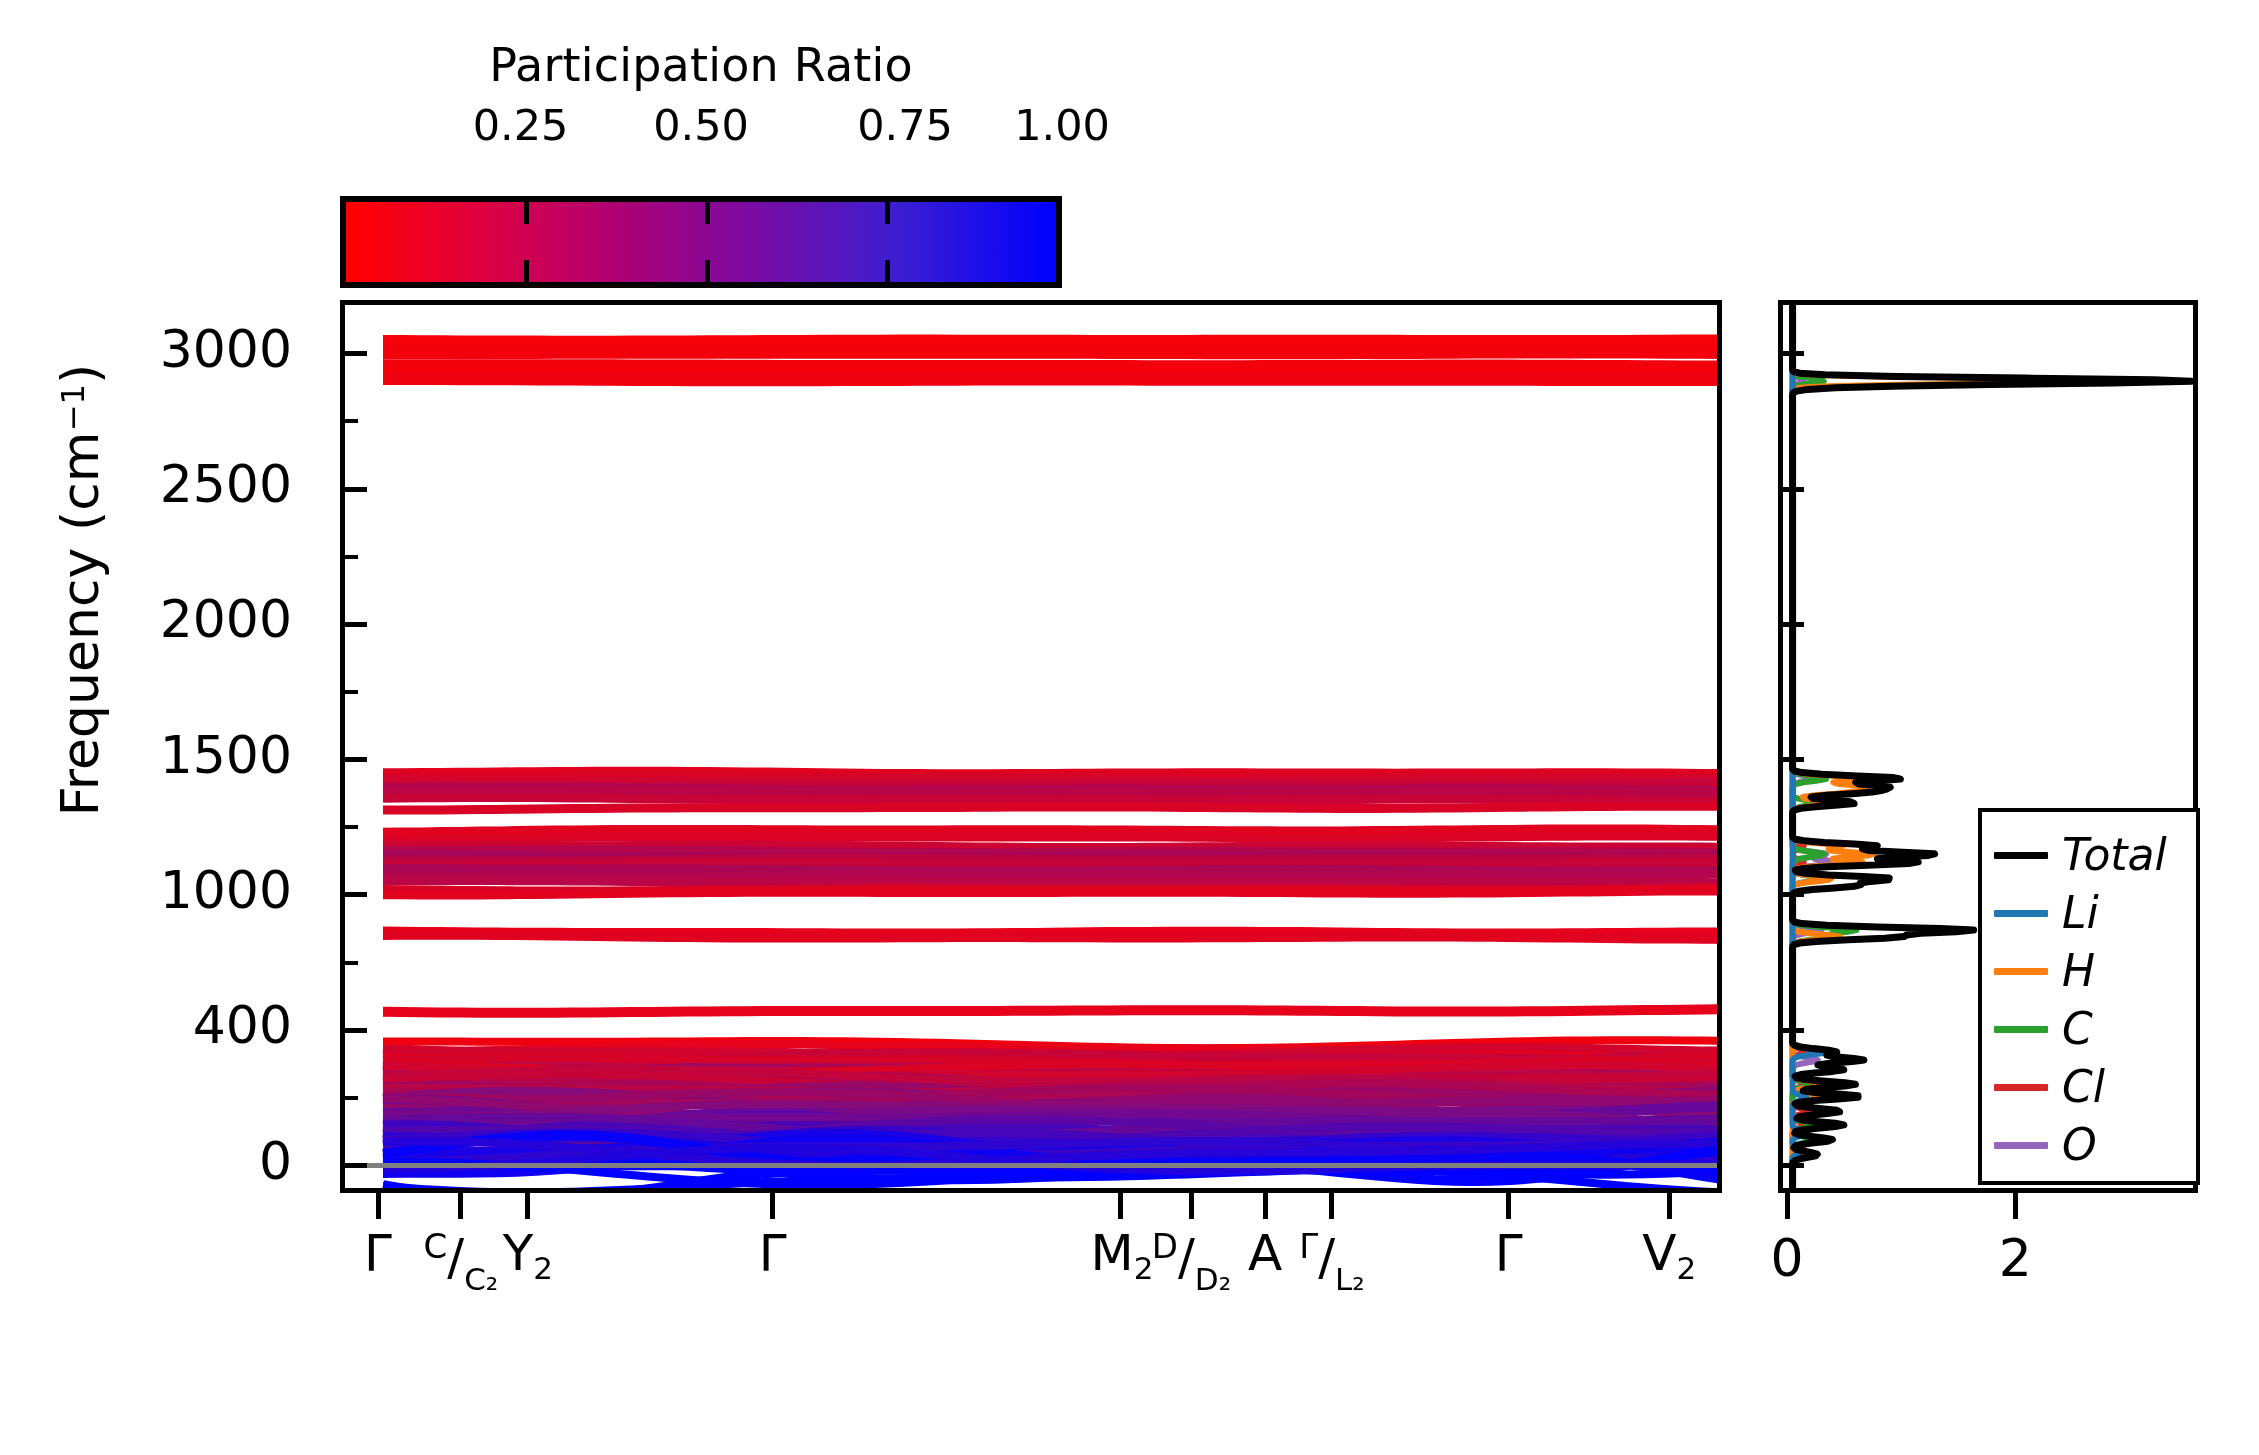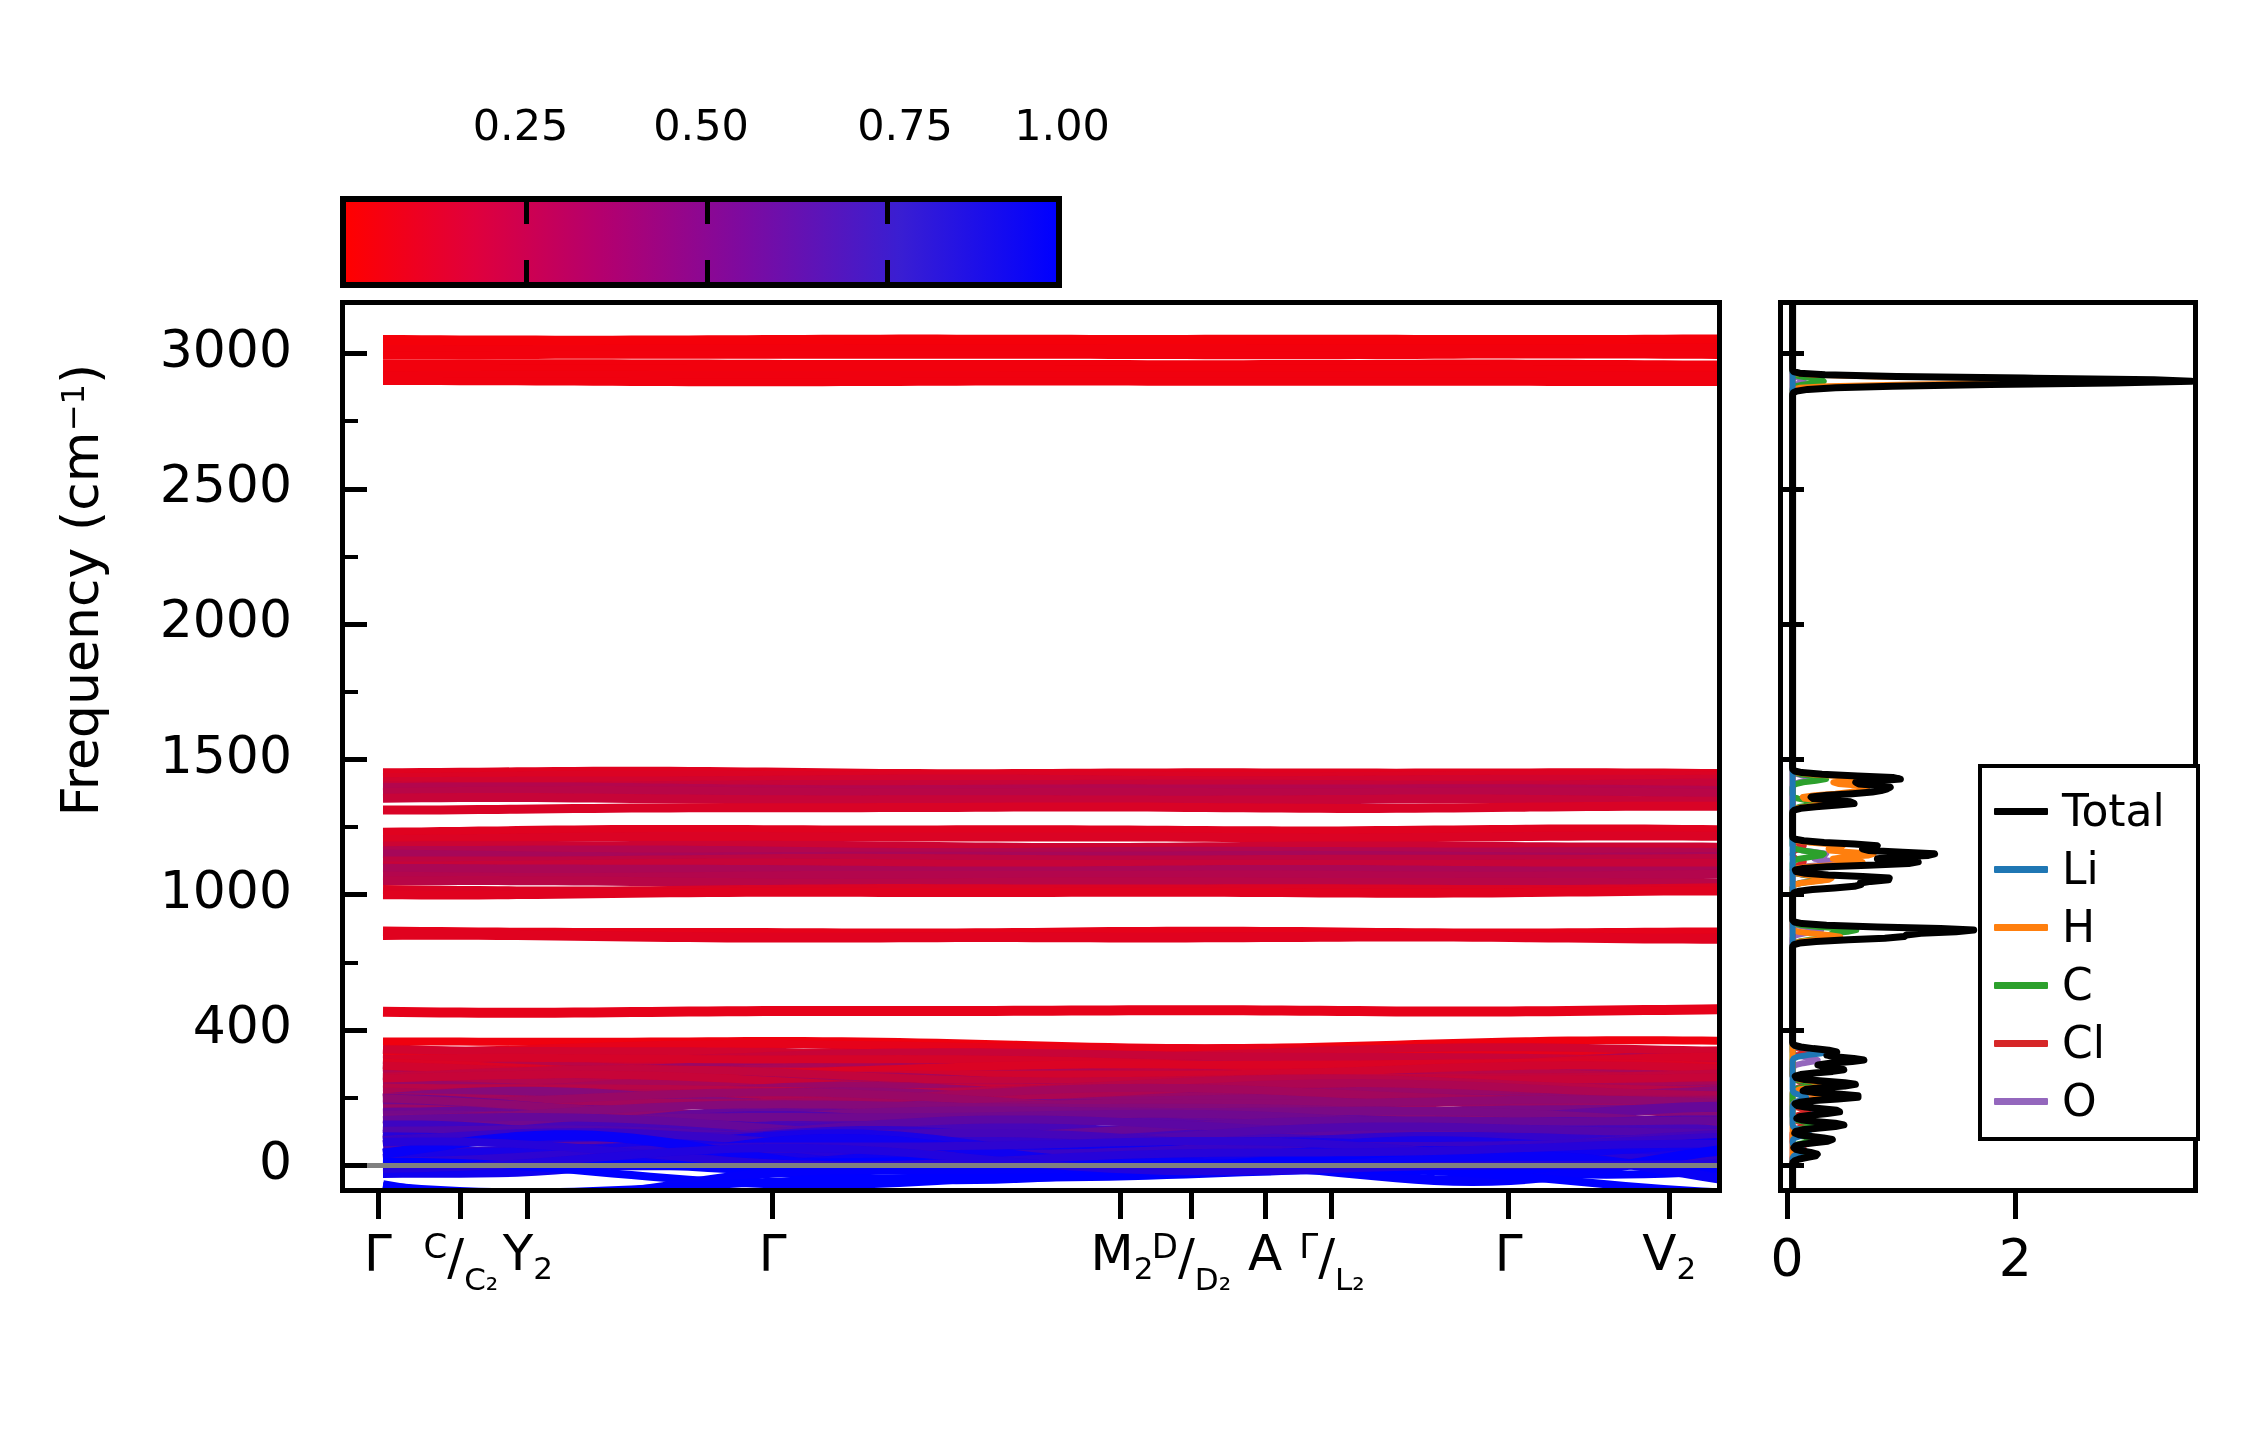--- a/index.html
+++ b/index.html
@@ -49,30 +49,31 @@
   #dos-axes{left:1778px;top:300px;width:420px;height:893px;border:5px solid #000;box-sizing:border-box;overflow:hidden;background:#fff;}
   #dos-inner{position:absolute;left:0;top:0;width:100%;height:100%;}
   #dos-xticks{left:1778px;top:1193px;width:420px;height:30px;}
   #dos-xticks i{position:absolute;top:0;width:5px;height:26px;background:#000;}
   #dos-xlabels{left:1778px;top:1228px;width:420px;height:70px;}
   #dos-xlabels span{position:absolute;top:0;font-size:52px;transform:translateX(-50%);}
   #dos-title{left:1778px;top:1330px;width:420px;text-align:center;font-size:52px;white-space:nowrap;}
   .dostick{position:absolute;left:-1px;width:22px;height:5px;background:#000;}
 
   
-  #legend{left:1978px;top:764px;width:222px;height:377px;border:4px solid #000;background:#fff;box-sizing:border-box;padding:14px 16px 0 0;}
+  #legend{left:1978px;top:808px;width:222px;height:377px;border:4px solid #000;background:#fff;box-sizing:border-box;padding:14px 16px 0 0;font-style:italic;}
   .lgrow{display:flex;align-items:center;height:58px;padding-left:12px;}
   .lgline{width:54px;height:7px;border-radius:1px;margin-right:14px;}
   .lglabel{font-size:44px;line-height:1;}
 </style>
 </head>
 <body>
 
 <div id="fig">
 
+  <div class="abs" id="cbar-title">Participation Ratio</div>
 
   <div class="abs" id="cbar-ticklabels">
       <span style="left: 180.5px;">0.25</span>
       <span style="left: 361px;">0.50</span>
       <span style="left: 565px;">0.75</span>
       <span style="left: 722px;">1.00</span>
     </div>
 
   <div class="abs" id="cbar-wrap">
     <div id="cbar-box">

